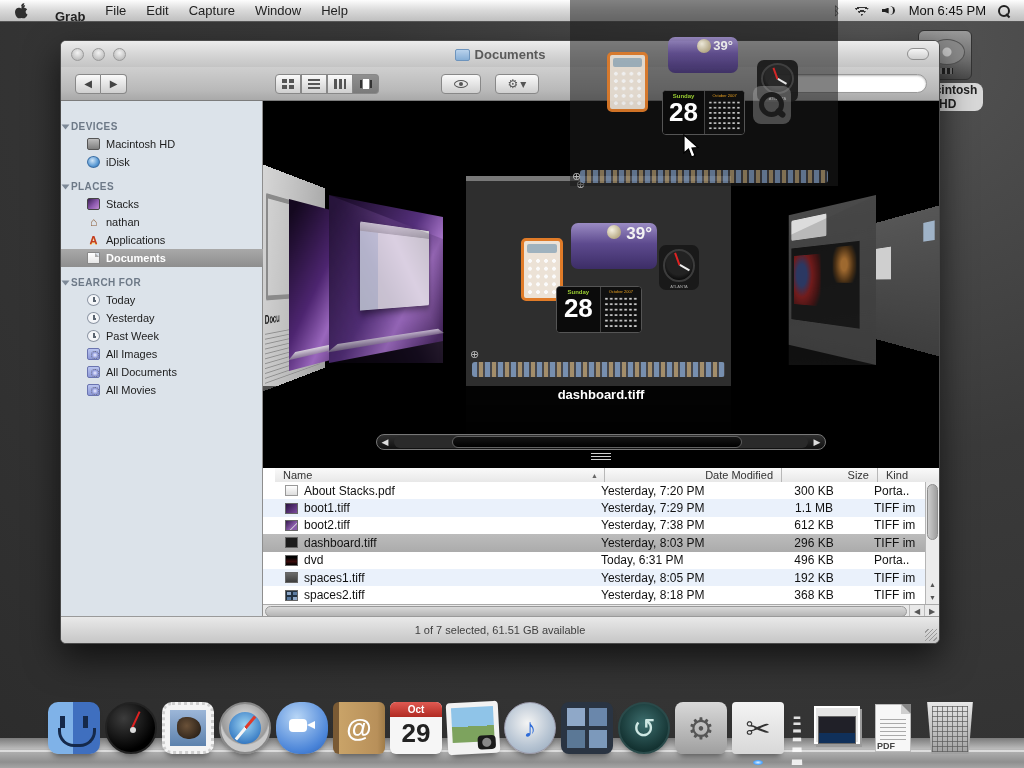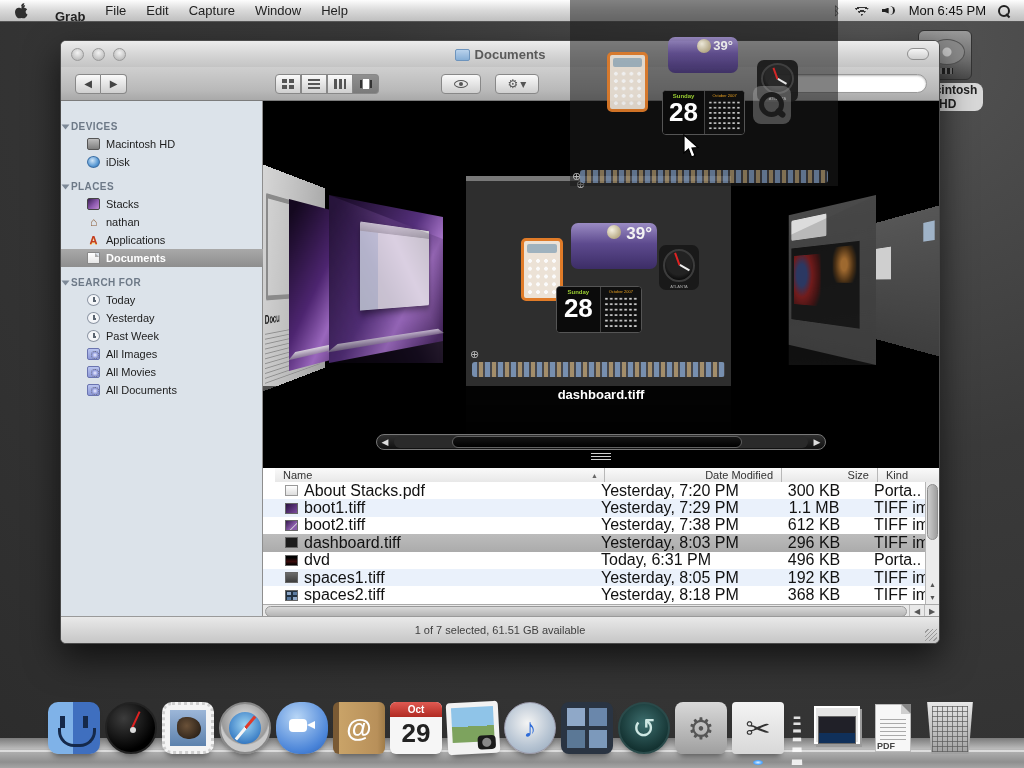--- a/index.html
+++ b/index.html
@@ -218,21 +218,21 @@
   .cf-grip { position:absolute; left:50%; top:352px; width:20px; margin-left:-10px; height:8px; z-index:8;
     background:repeating-linear-gradient(180deg,#cfcfcf 0 1px,transparent 1px 3px); }
 
   
   .list-header { position:absolute; left:12px; right:0; top:367px; height:28px;
     background:linear-gradient(#fafafa,#d7d7d7); border-bottom:1px solid #a5a5a5;
     display:flex; font-size:11px; color:#333; }
   .lh-cell { padding:0 8px; line-height:14px; border-right:1px solid #b8b8b8; position:relative; }
   .lh-name { width:330px; } .lh-date { width:177px;text-align:right; } .lh-size { width:96px; text-align:right; } .lh-kind { flex:1; border-right:none; }
   .sort-tri { position:absolute; right:6px; top:1px; font-size:7px; color:#666; }
-  .rows { position:absolute; left:0; right:0; top:381px; height:128px; font-size:16px; color:#111; }
+  .rows { position:absolute; left:0; right:0; top:381px; height:128px; font-size:12px; color:#111; }
   .frow { display:flex; align-items:center; height:17.4px; }
   .frow:nth-child(odd) { background:#fff; }
   .frow:nth-child(even) { background:#eaf1fb; }
   .frow.selected { background:linear-gradient(#bcbcbc,#ababab); }
   .fc-name { width:330px; display:flex; align-items:center; gap:6px; padding-left:22px; overflow:hidden; white-space:nowrap; }
   .fc-date { width:177px; padding-left:8px; } .fc-size { width:96px; text-align:center; padding-right:8px; }
   .fc-kind { flex:1; padding-left:8px; overflow:hidden; white-space:nowrap; }
   .fi { width:13px; height:11px; flex:0 0 13px; border:1px solid #666; }
   .fi-pdf { background:linear-gradient(#fff,#ddd); border-color:#999; }
   .fi-boot1 { background:linear-gradient(135deg,#2a1240,#7c4ba0); }
@@ -462,25 +462,25 @@
     <div class="sb-item">
       <span class="sbi sbi-clock"></span>
         <span>Past Week</span>
     </div>
     <div class="sb-item">
       <span class="sbi sbi-smart"></span>
         <span>All Images</span>
     </div>
     <div class="sb-item">
       <span class="sbi sbi-smart"></span>
+        <span>All Documents</span>
+    </div>
+    <div class="sb-item">
+      <span class="sbi sbi-smart"></span>
         <span>All Movies</span>
-    </div>
-    <div class="sb-item">
-      <span class="sbi sbi-smart"></span>
-        <span>All Documents</span>
     </div>
   </div>
 
   <div class="main">
     <div class="coverflow">
       <div class="cover c-pdf">
         <div class="pg"></div>
         <div class="tt">Docu</div>
         <div class="ln"></div>
       </div>

